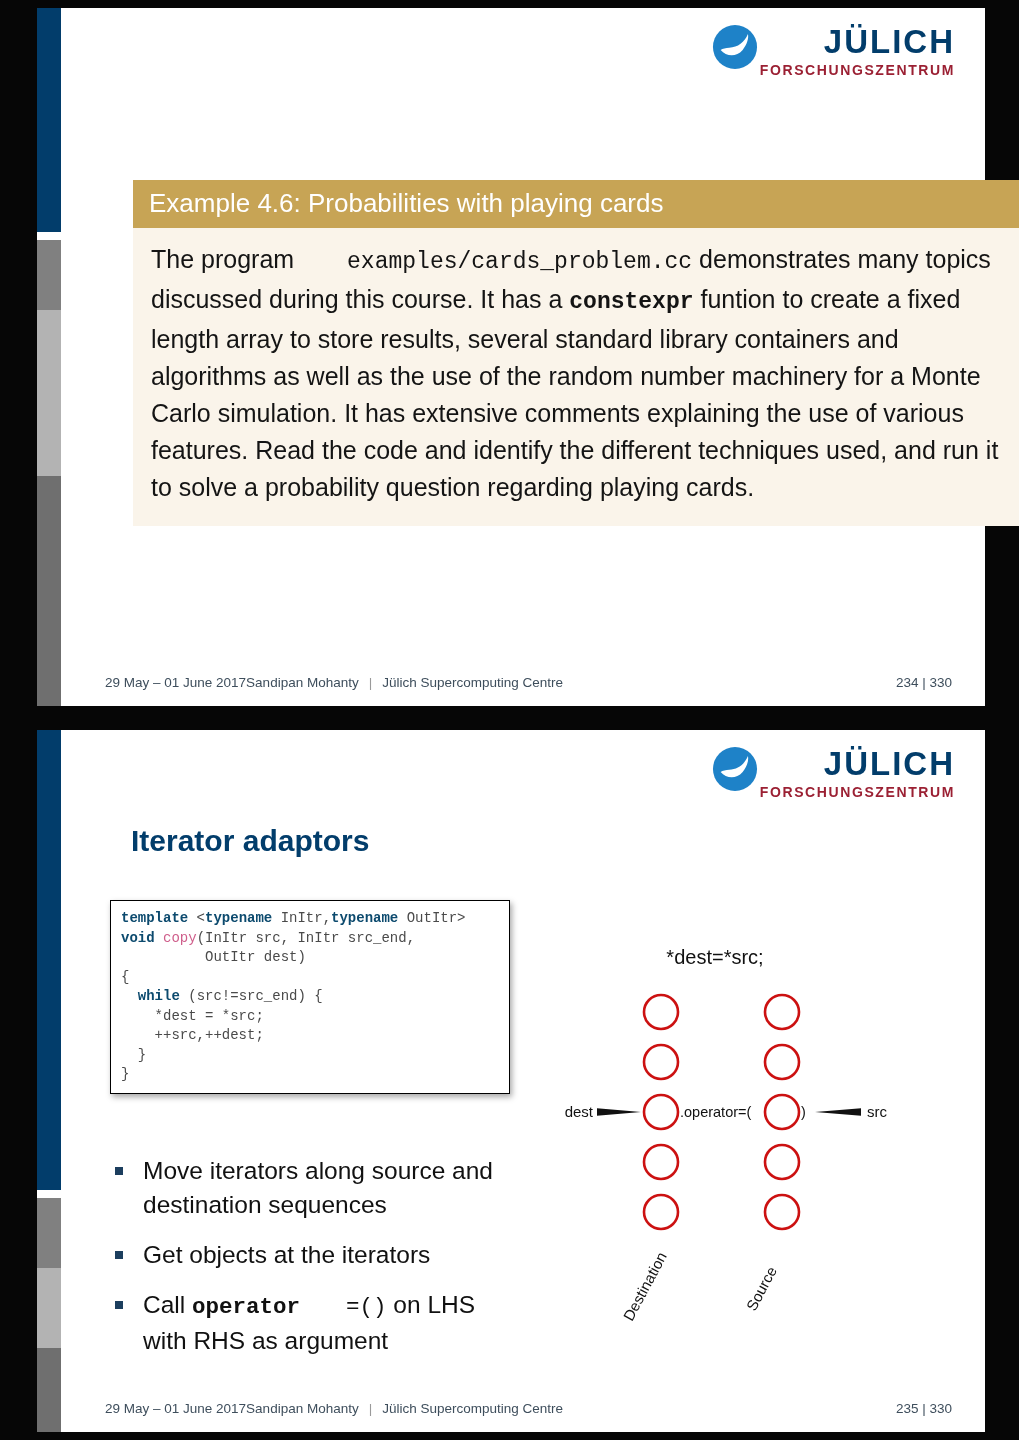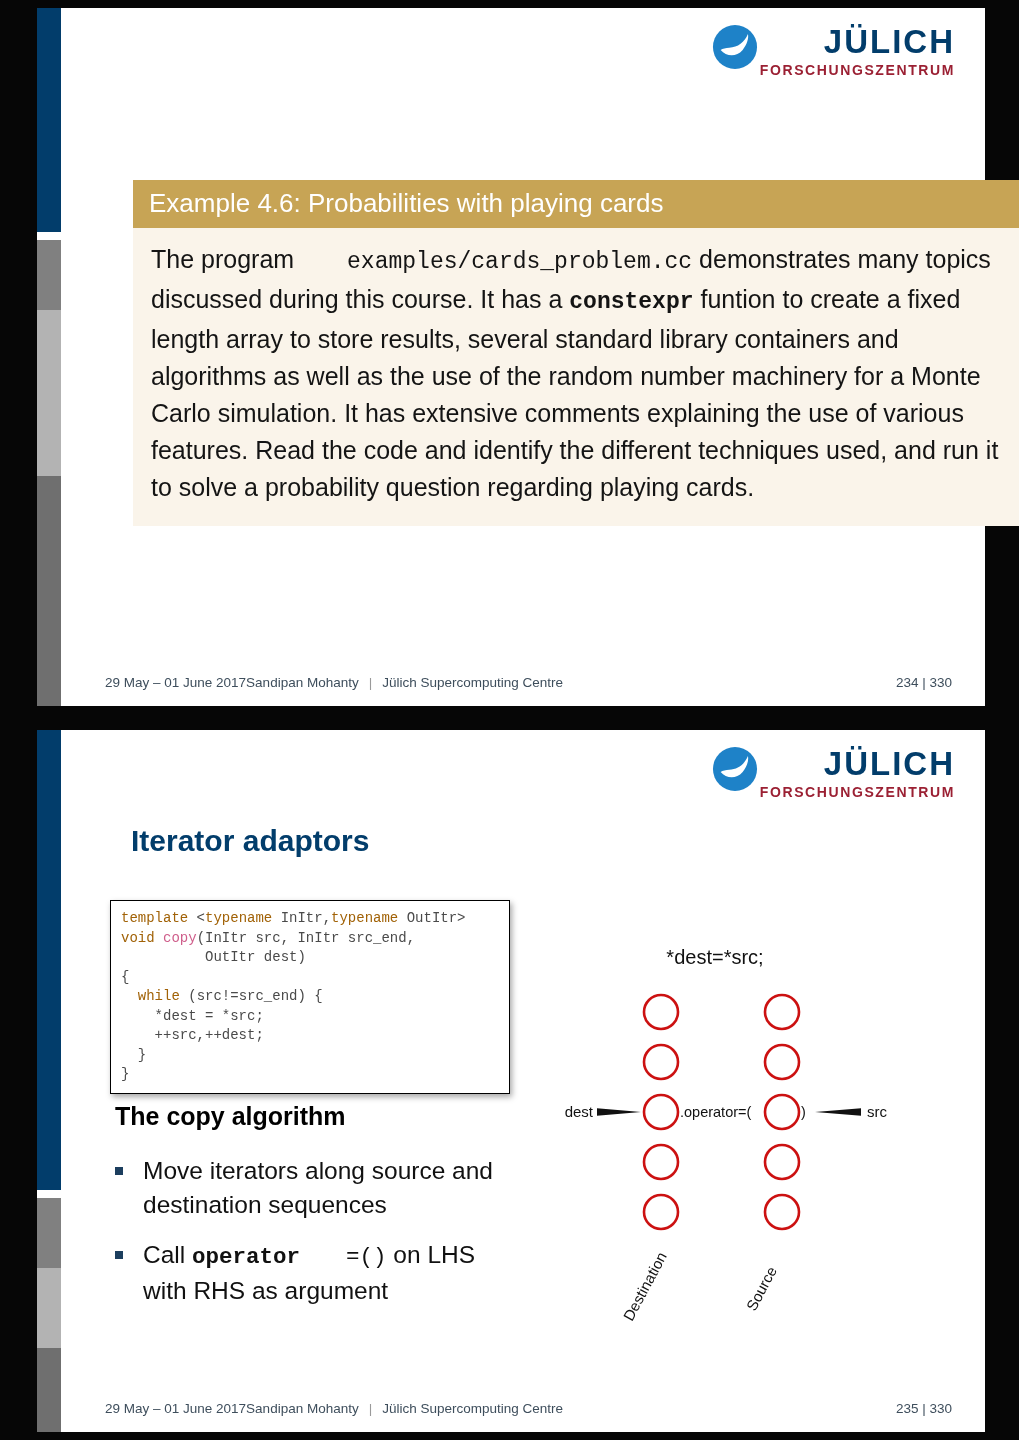--- a/index.html
+++ b/index.html
@@ -70,21 +70,21 @@
 
   .code-box {
     position:absolute; left:49px; top:170px; width:400px;
     border:1.6px solid #000; background:#ffffff;
     padding:8px 10px;
     font-family:"Liberation Mono", monospace; font-size:14px; line-height:19.5px;
     box-shadow:2px 3px 6px rgba(0,0,0,0.35);
     box-sizing:border-box;
   }
   .code-line { white-space:pre; min-height:19.5px; }
-  .code-line .kw { font-weight:normal; color:#a16207; }
+  .code-line .kw { font-weight:bold; color:#0c4a6e; }
   .code-line .fn { color:#cf5e8b; }
   .code-line .pl { color:#4a4a4a; }
 
   .subheading { position:absolute; left:54px; top:372px; font-size:25px; font-weight:bold; color:#000; }
 
   .bullets { position:absolute; left:54px; top:424px; width:410px; }
   .bullet-item { display:flex; margin-bottom:16px; }
   .bullet-marker { flex:0 0 8px; width:8px; height:8px; background:#1c3e5e; margin:13px 20px 0 0; }
   .bullet-text { font-size:24.5px; line-height:34px; color:#111; }
   .bullet-text .mono, .bullet-text .monobold { font-size:22.5px; }
@@ -160,26 +160,29 @@
       <div class="code-line"><span class="kw">void</span><span class="pl"> </span><span class="fn">copy</span><span class="pl">(InItr src, InItr src_end,</span></div>
       <div class="code-line"><span class="pl">          OutItr dest)</span></div>
       <div class="code-line"><span class="pl">{</span></div>
       <div class="code-line"><span class="pl">  </span><span class="kw">while</span><span class="pl"> (src!=src_end) {</span></div>
       <div class="code-line"><span class="pl">    *dest = *src;</span></div>
       <div class="code-line"><span class="pl">    ++src,++dest;</span></div>
       <div class="code-line"><span class="pl">  }</span></div>
       <div class="code-line"><span class="pl">}</span></div>
     </div>
 
-    <div class="subheading">The copy algorithm</div>
 
     <div class="bullets">
       <div class="bullet-item">
         <span class="bullet-marker"></span>
         <span class="bullet-text">Move iterators along source and destination sequences</span>
+      </div>
+      <div class="bullet-item">
+        <span class="bullet-marker"></span>
+        <span class="bullet-text">Get objects at the iterators</span>
       </div>
       <div class="bullet-item">
         <span class="bullet-marker"></span>
         <span class="bullet-text"><span>Call </span><span class="monobold">operator</span><span class="mono">=()</span><span> on LHS with RHS as argument</span></span>
       </div>
     </div>
 
     <svg class="diagram" viewBox="0 0 400 400">
 
       <text x="178" y="24" font-size="20" text-anchor="middle">*dest=*src;</text>

